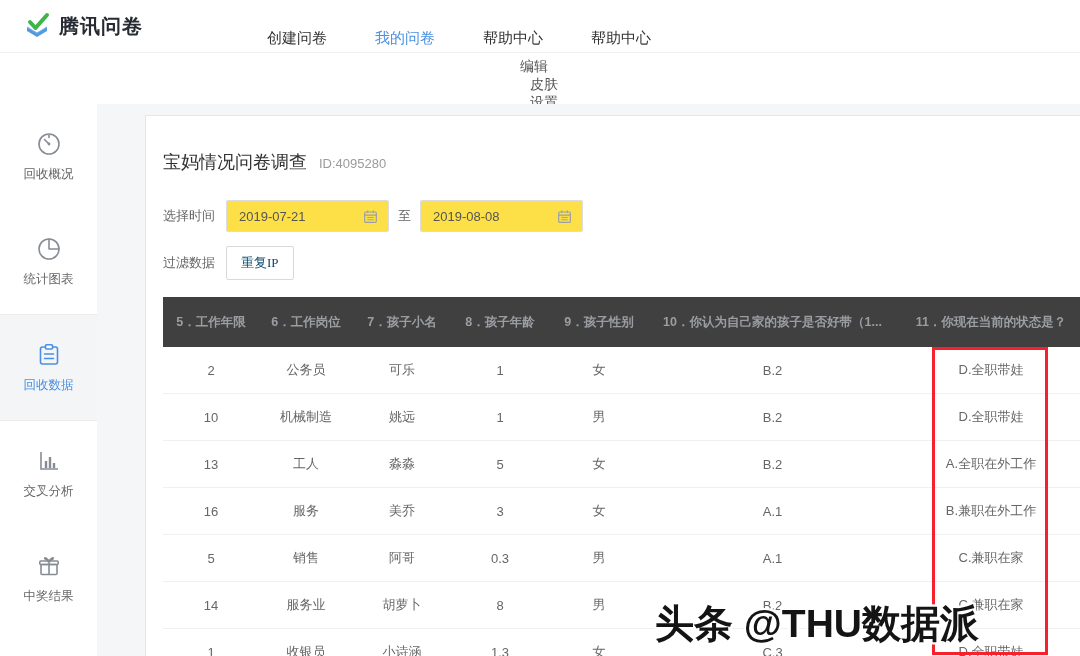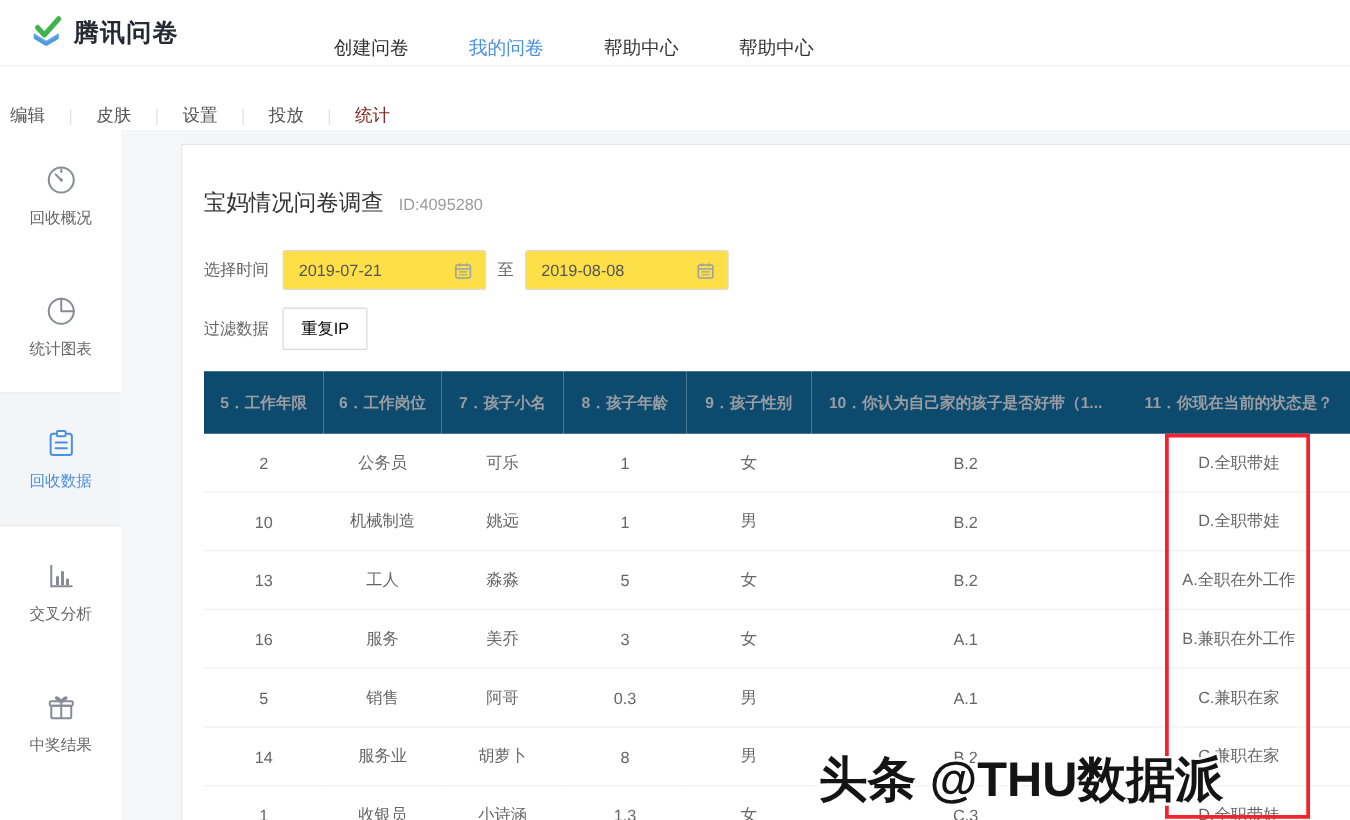--- a/index.html
+++ b/index.html
@@ -12,22 +12,22 @@
     border-bottom:1px solid #eef0f2;display:flex;align-items:center;}
   .logo{display:flex;align-items:center;gap:7px;margin-left:22px;}
   .logo-text{font-size:20px;font-weight:700;color:#262b33;letter-spacing:1px;}
   .topnav-items{display:flex;height:100%;margin-left:100px;}
   .topnav-item{position:relative;display:flex;align-items:center;height:100%;
     padding:12px 24px;font-size:15px;color:#333;cursor:pointer;white-space:nowrap;}
   .topnav-item.active{color:#4a90e2;}
   .topnav-item.active::after{content:"";position:absolute;left:22px;right:22px;bottom:1px;
     height:3px;background:#4a90e2;border-radius:2px;}
   
-  .subnav{position:absolute;left:0;top:68px;right:0;height:50px;background:#fff;
-    border-bottom:1px solid #e8eaec;display:flex;align-items:center;padding-left:8px;}
+  .subnav{position:absolute;left:0;top:58px;right:0;height:50px;background:#fff;
+    border-bottom:1px solid #e8eaec;display:flex;align-items:center;padding-left:8px;flex-direction:column;}
   .subnav-item{font-size:14px;color:#555;padding:0 20px;cursor:pointer;white-space:nowrap;}
   .subnav-item:first-child{padding-left:0;}
   .subnav-item.active{color:#7f1d1d;}
   .sep{width:1px;height:13px;background:#dfe1e5;}
   
   .content{position:absolute;left:0;top:104px;right:0;bottom:0;background:#f5f6f7;}
   
   .sidebar{position:absolute;left:0;top:0;bottom:0;width:97px;background:#fff;}
   .side-item{height:105px;display:flex;flex-direction:column;align-items:center;
     justify-content:center;gap:9px;font-size:12.5px;color:#666;cursor:pointer;}
@@ -43,25 +43,25 @@
   .survey-id{font-size:13px;color:#9b9b9b;}
   .date-row{margin-top:26px;height:32px;display:flex;align-items:center;}
   .field-label{font-size:13px;color:#666;margin-right:11px;}
   .date-input{width:163px;height:32px;border:1px solid #dcdcdc;border-radius:2px;
     display:flex;align-items:center;padding:0 10px 0 12px;box-sizing:border-box;
     background:#fde047;cursor:pointer;}
   .date-value{flex:1;font-size:13px;color:#555;}
   .to-label{font-size:13px;color:#666;margin:0 9px;}
   .filter-row{margin-top:14px;height:34px;display:flex;align-items:center;}
   .dup-btn{height:34px;border:1px solid #d9d9d9;border-radius:2px;background:#fff;
-    font-size:13px;color:#000000;padding:0 14px;display:flex;align-items:center;cursor:pointer;}
+    font-size:13px;color:#0c4a6e;padding:0 14px;display:flex;align-items:center;cursor:pointer;font-family:Liberation Serif, serif;}
   
   .tbl-wrap{margin-top:17px;position:relative;}
   table{border-collapse:collapse;table-layout:fixed;width:923px;}
-  thead th{background:#0c4a6e;color:#9a9da2;font-weight:700;font-size:12.5px;
+  thead th{background:#404040;color:#9a9da2;font-weight:700;font-size:12.5px;
     height:50px;text-align:center;white-space:nowrap;overflow:hidden;padding:0 4px;}
   tbody td{height:44px;text-align:center;font-size:13px;color:#666;
     border-bottom:1px solid #f0f0f1;white-space:nowrap;overflow:hidden;}
   
   .highlight-rect{position:absolute;left:786px;top:231px;width:110px;height:302px;
     border:3px solid #f5222d;pointer-events:none;z-index:5;}
   
   .watermark{position:absolute;left:655px;top:597px;z-index:9;font-size:39px;
     font-weight:800;color:#141414;letter-spacing:0px;white-space:nowrap;
     text-shadow:-2px -2px 0 #fff,2px -2px 0 #fff,-2px 2px 0 #fff,2px 2px 0 #fff,

